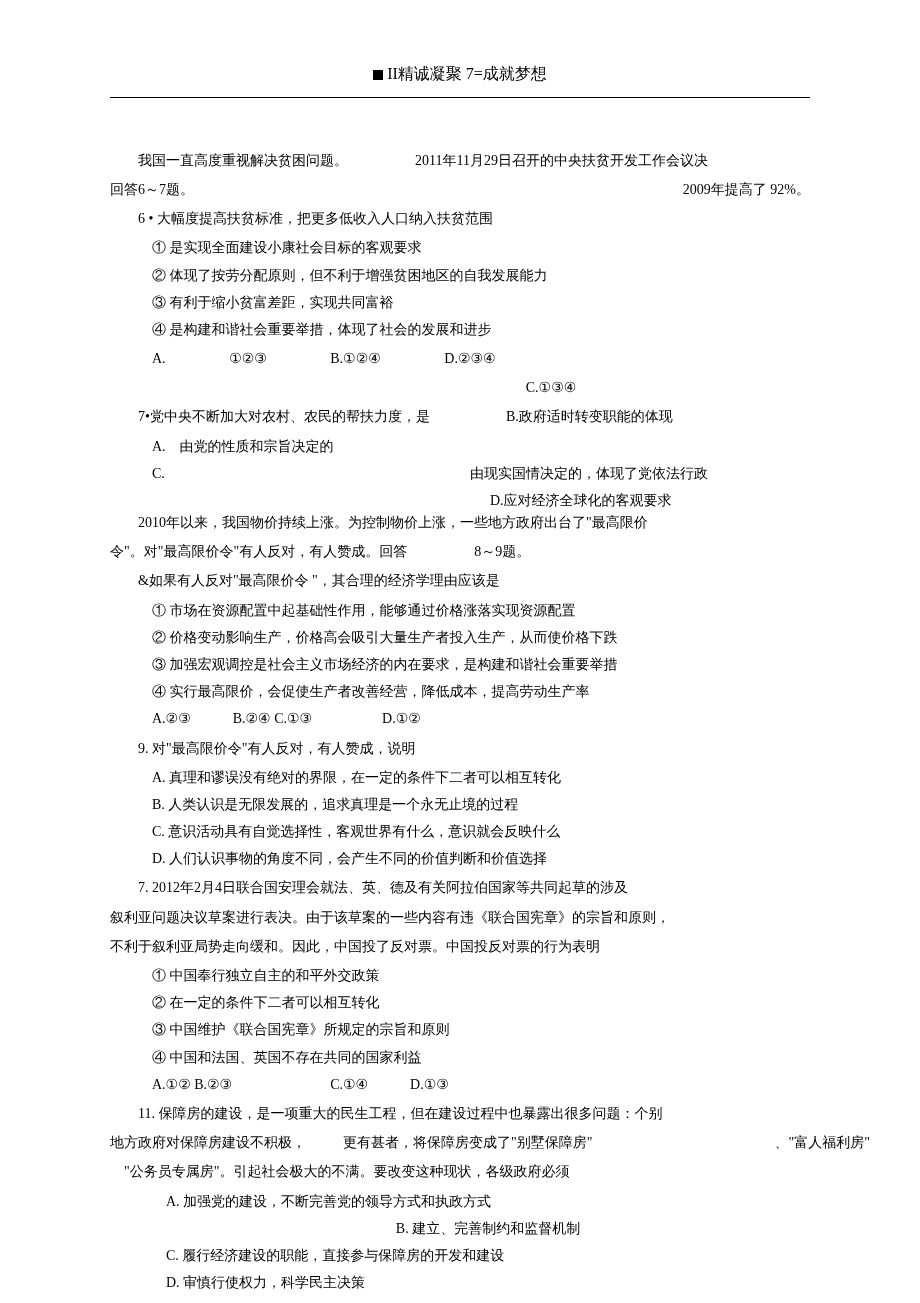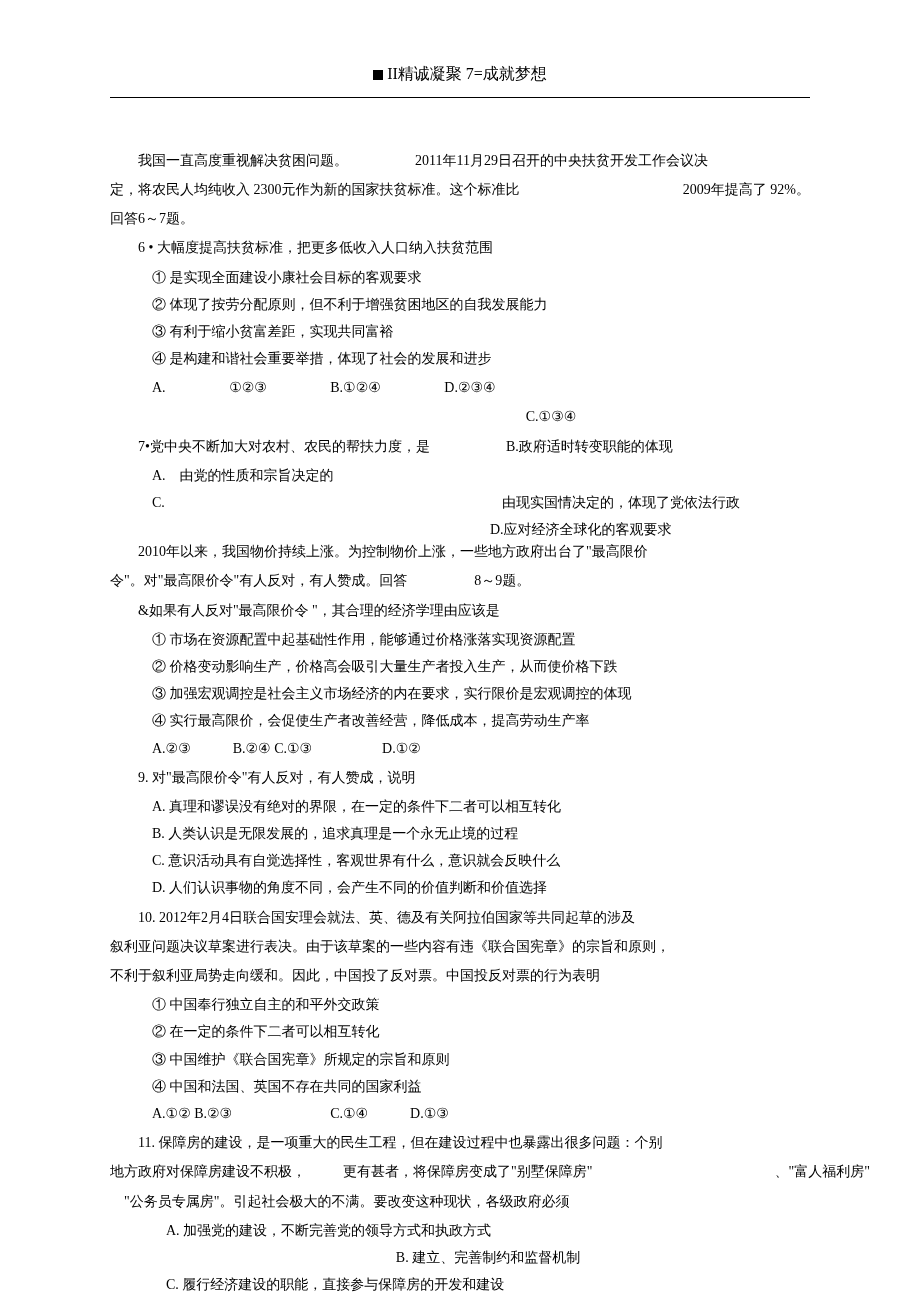--- a/index.html
+++ b/index.html
@@ -36,21 +36,20 @@
   <span class="square"></span><span>II精诚凝聚 7=成就梦想</span>
 </div>
 <div class="hr"></div>
 
 <div class="para">
   <span>我国一直高度重视解决贫困问题。</span>
   <span style="display:inline-block;width:60px;"></span>
   <span>2011年11月29日召开的中央扶贫开发工作会议决</span>
 </div>
 <div class="para-no-indent" style="position:relative;">
-  <span>定，将农民人均纯收入 2300元作为新的国家扶贫标准。这个标准比</span>
   <span style="position:absolute;right:0;">2009年提高了 92%。</span>
 </div>
 <div class="para-no-indent">回答6～7题。</div>
 
 <div class="q-title">6 • 大幅度提高扶贫标准，把更多低收入人口纳入扶贫范围</div>
 <div class="opt-line">① 是实现全面建设小康社会目标的客观要求</div>
 <div class="opt-line">② 体现了按劳分配原则，但不利于增强贫困地区的自我发展能力</div>
 <div class="opt-line">③ 有利于缩小贫富差距，实现共同富裕</div>
 <div class="opt-line">④ 是构建和谐社会重要举措，体现了社会的发展和进步</div>
 <div class="choices">
@@ -61,47 +60,47 @@
 </div>
 <div class="choices-c" style="padding-left:13em;text-align:center;">C.①③④</div>
 
 <div class="q-title" style="position:relative;">
   <span>7•党中央不断加大对农村、农民的帮扶力度，是</span>
   <span style="position:absolute;left:368px;">B.政府适时转变职能的体现</span>
 </div>
 <div class="opt-line">A.　由党的性质和宗旨决定的</div>
 <div class="opt-line" style="position:relative;">
   <span>C.</span>
-  <span style="position:absolute;left:392px;">由现实国情决定的，体现了党依法行政</span>
+  <span style="position:absolute;left:360px;">由现实国情决定的，体现了党依法行政</span>
 </div>
 <div style="position:relative;height:22px;">
   <span style="position:absolute;left:380px;">D.应对经济全球化的客观要求</span>
 </div>
 
 <div class="para">2010年以来，我国物价持续上涨。为控制物价上涨，一些地方政府出台了"最高限价</div>
 <div class="para-no-indent">
   <span>令"。对"最高限价令"有人反对，有人赞成。回答</span>
   <span style="display:inline-block;width:60px;"></span>
   <span>8～9题。</span>
 </div>
 
 <div class="q-title">&amp;如果有人反对"最高限价令 "，其合理的经济学理由应该是</div>
 <div class="opt-line">① 市场在资源配置中起基础性作用，能够通过价格涨落实现资源配置</div>
 <div class="opt-line">② 价格变动影响生产，价格高会吸引大量生产者投入生产，从而使价格下跌</div>
-<div class="opt-line">③ 加强宏观调控是社会主义市场经济的内在要求，实行限价是宏观调控的体现</div>
+<div class="opt-line">③ 加强宏观调控是社会主义市场经济的内在要求，是构建和谐社会重要举措</div>
 <div class="opt-line">④ 实行最高限价，会促使生产者改善经营，降低成本，提高劳动生产率</div>
 <div class="opt-line">A.②③　　　B.②④ C.①③　　　　　D.①②</div>
 
 <div class="q-title">9. 对"最高限价令"有人反对，有人赞成，说明</div>
 <div class="opt-line">A. 真理和谬误没有绝对的界限，在一定的条件下二者可以相互转化</div>
 <div class="opt-line">B. 人类认识是无限发展的，追求真理是一个永无止境的过程</div>
 <div class="opt-line">C. 意识活动具有自觉选择性，客观世界有什么，意识就会反映什么</div>
 <div class="opt-line">D. 人们认识事物的角度不同，会产生不同的价值判断和价值选择</div>
 
-<div class="q-title">10. 2012年2月4日联合国安理会就法、英、德及有关阿拉伯国家等共同起草的涉及</div>
+<div class="q-title">7. 2012年2月4日联合国安理会就法、英、德及有关阿拉伯国家等共同起草的涉及</div>
 <div class="para-no-indent">叙利亚问题决议草案进行表决。由于该草案的一些内容有违《联合国宪章》的宗旨和原则，</div>
 <div class="para-no-indent">不利于叙利亚局势走向缓和。因此，中国投了反对票。中国投反对票的行为表明</div>
 <div class="opt-line">① 中国奉行独立自主的和平外交政策</div>
 <div class="opt-line">② 在一定的条件下二者可以相互转化</div>
 <div class="opt-line">③ 中国维护《联合国宪章》所规定的宗旨和原则</div>
 <div class="opt-line">④ 中国和法国、英国不存在共同的国家利益</div>
 <div class="opt-line">A.①② B.②③　　　　　　　C.①④　　　D.①③</div>
 
 <div class="q-title">11. 保障房的建设，是一项重大的民生工程，但在建设过程中也暴露出很多问题：个别</div>
 <div class="para-no-indent" style="position:relative;">

